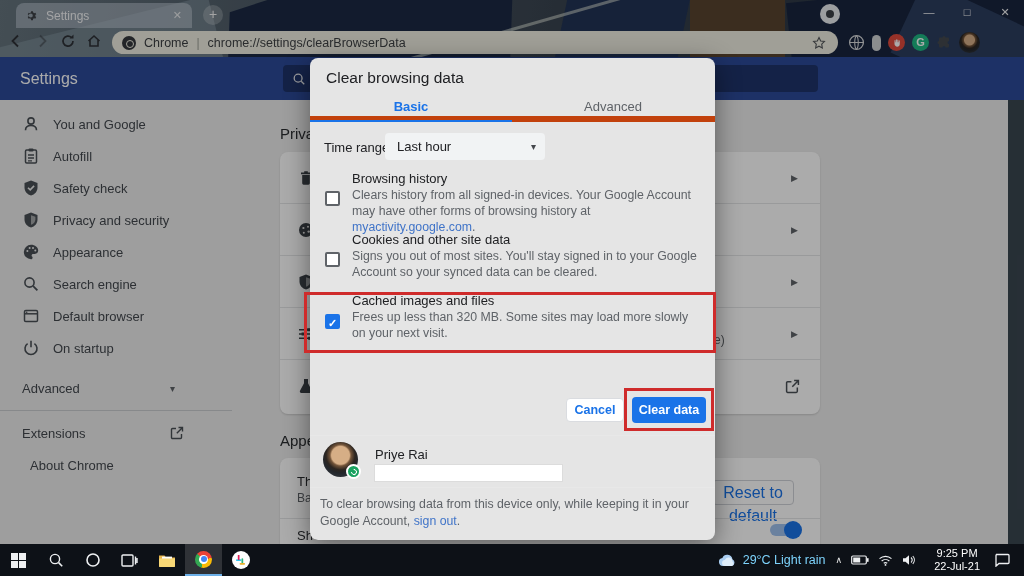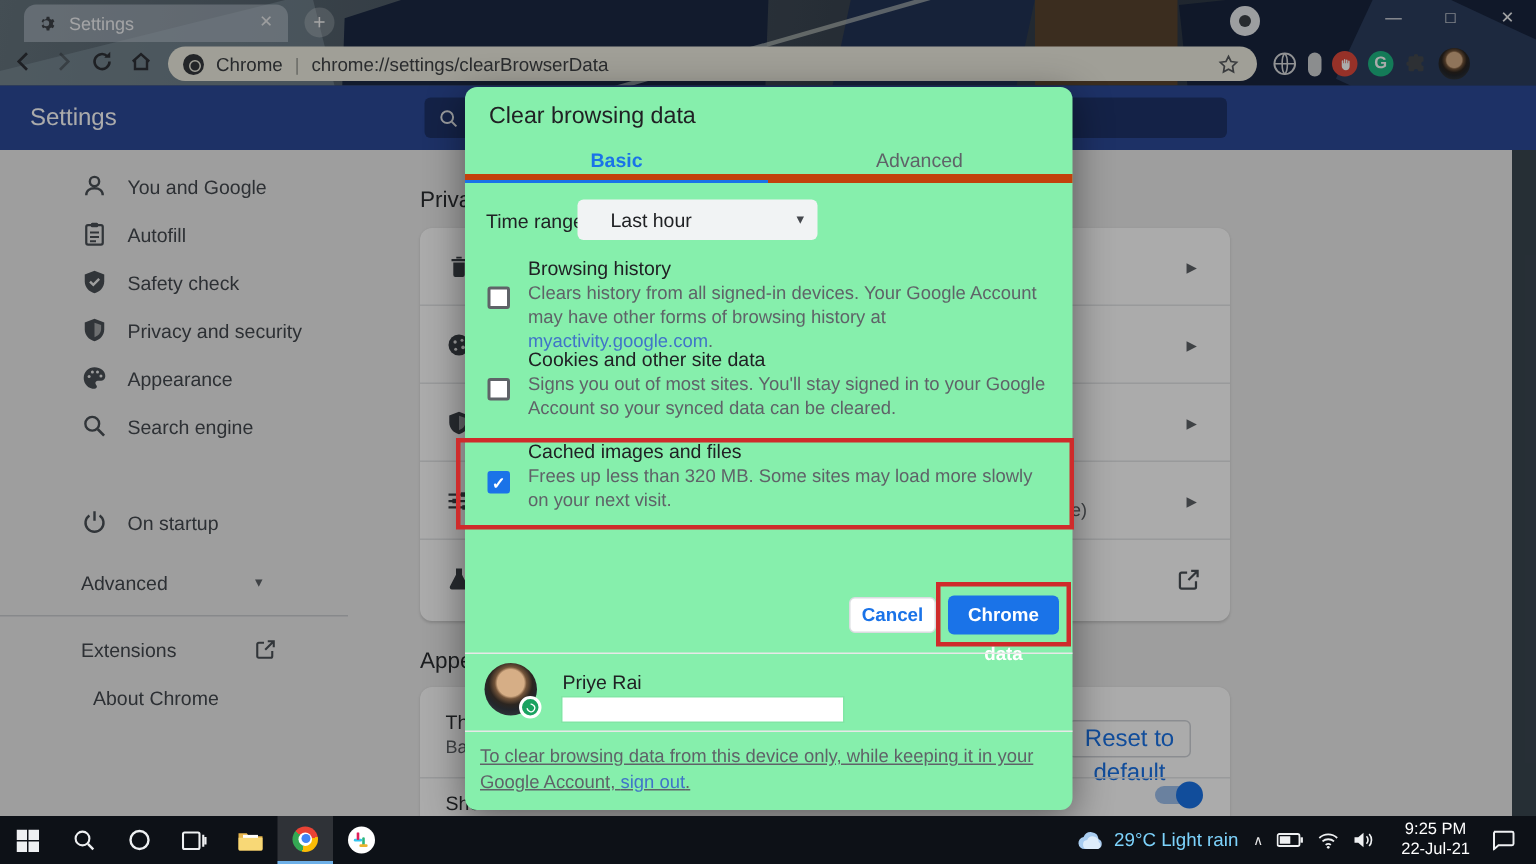--- a/index.html
+++ b/index.html
@@ -57,21 +57,21 @@
      background:radial-gradient(circle at 50% 38%, #d6ae86 0%, #d6ae86 30%, #74553a 36%, #2c2520 50%, #23262b 62%, #3d434b 100%); }
 
   
   .set-header { position:absolute; left:0; top:57px; width:1024px; height:43px; background:#2c4a99; }
   .set-title { position:absolute; left:20px; top:0; height:43px; line-height:43px; color:#fff; font-size:16px; }
   .set-search { position:absolute; left:283px; top:8px; width:535px; height:27px; border-radius:4px;
                 background:rgba(0,0,0,.30); display:flex; align-items:center; padding:0 9px; }
   .set-body { position:absolute; left:0; top:100px; width:1008px; height:444px; background:#ececec; overflow:hidden; }
 
   .sidebar { position:absolute; left:0; top:0; width:250px; height:444px; }
-  .nav-item { position:absolute; left:0; width:250px; height:32px; display:flex; align-items:center;padding-left:32px; }
+  .nav-item { position:absolute; left:0; width:250px; height:32px; display:flex; align-items:center; }
   .nav-item .nico { width:18px; margin-left:22px; flex:none; display:flex; }
   .nav-item .nlabel { margin-left:13px; font-size:13px; font-weight:500; color:#43484e; }
   .nav-caret { position:absolute; left:170px; color:#5f6368; font-size:10px; }
   .side-div { position:absolute; left:0; top:310px; width:232px; height:1px; background:#c9cccf; }
 
   .main-frag { position:absolute; color:#2b2e31; font-size:15px; }
   .card { position:absolute; background:#fff; border-radius:8px; box-shadow:0 1px 2px rgba(0,0,0,.15); }
   .pcard { left:280px; top:52px; width:540px; height:262px; }
   .prow { position:absolute; left:0; width:540px; height:52px; border-bottom:1px solid #e4e6e8; display:flex; align-items:center; }
   .prow:last-child { border-bottom:none; }
@@ -86,31 +86,31 @@
   .reset-btn { position:absolute; left:432px; top:22px; width:82px; height:25px; border:1px solid #d0d3d8; border-radius:4px;
                color:#1a73e8; font-size:16px; font-weight:500; text-align:center; line-height:23px; background:#fff; }
   .acard .adiv { position:absolute; left:0; top:60px; width:540px; height:1px; background:#e4e6e8; }
   .toggle { position:absolute; left:490px; top:66px; width:30px; height:12px; border-radius:6px; background:#9fc0ee; }
   .toggle .knob { position:absolute; right:-2px; top:-3px; width:18px; height:18px; border-radius:50%; background:#1a73e8; }
 
   
   .scrim { position:absolute; left:0; top:0; width:1024px; height:544px; background:rgba(0,0,0,.33); z-index:40; }
 
   
-  .dialog { position:absolute; left:310px; top:58px; width:405px; height:482px; background:#86efac; border-radius:8px;
+  .dialog { position:absolute; left:310px; top:58px; width:405px; height:482px; background:#e5e5e5; border-radius:8px;
             box-shadow:0 6px 26px rgba(0,0,0,.45); z-index:50; }
   .dlg-title { position:absolute; left:16px; top:11px; font-size:15.5px; color:#202124; }
   .dlg-tabs { position:absolute; left:0; top:37px; width:405px; height:27px; border-bottom:6px solid #c2410c; }
   .dlg-tab { position:absolute; top:0; width:202px; height:27px; text-align:center; font-size:13px; line-height:24px; }
   .dlg-tab.active { color:#1a73e8; font-weight:bold; }
   .dlg-tab.inactive { left:202px; color:#5f6368; }
   .dlg-underline { position:absolute; left:0; top:25px; width:202px; height:2px; background:#1a73e8; }
   .tr-label { position:absolute; left:14px; top:82px; font-size:13px; color:#202124; }
   .tr-select { position:absolute; left:75px; top:75px; width:160px; height:27px; background:#f1f3f4; border-radius:4px;
-               font-size:13px; color:#202124; line-height:27px; padding-left:22px; }
+               font-size:13px; color:#202124; line-height:27px; padding-left:12px; }
   .tr-caret { position:absolute; right:9px; top:0; color:#44474c; font-size:10px; }
   .cb { position:absolute; left:15px; width:15px; height:15px; border:2px solid #5f6368; border-radius:2px; background:#fff; }
   .cb.checked { background:#1a73e8; border-color:#1a73e8; color:#fff; font-size:11px; font-weight:bold; text-align:center; line-height:14px; }
   .row-label { position:absolute; left:42px; font-size:13px; color:#202124; }
   .row-desc { position:absolute; left:42px; width:350px; font-size:12.3px; line-height:16px; color:#5f6368; }
   a.inlink, .inlink { color:#4074c8; text-decoration:none; }
   .redbox { position:absolute; border:3px solid #cf2b2b; z-index:55; }
   .rb-cache { left:-6px; top:234px; width:412px; height:61px; }
   .rb-clear { left:314px; top:330px; width:90px; height:43px; }
   .btn-cancel { position:absolute; left:256px; top:340px; width:58px; height:24px; background:#fff; border:1px solid #dadce0;
@@ -120,21 +120,21 @@
   .dlg-div1 { position:absolute; left:0; top:377px; width:405px; height:1px; background:#e8e8e8; }
   .dlg-div2 { position:absolute; left:0; top:429px; width:405px; height:1px; background:#e8e8e8; }
   .avatar-lg { position:absolute; left:13px; top:384px; width:35px; height:35px; border-radius:50%;
      background:radial-gradient(circle at 50% 38%, #d6ae86 0%, #d6ae86 32%, #74553a 38%, #2c2520 52%, #23262b 64%, #3d434b 100%); }
   .sync-badge { position:absolute; left:36px; top:406px; width:15px; height:15px; border-radius:50%; background:#1aa260;
                 border:2px solid #fff; }
   .sync-badge::after { content:""; position:absolute; left:2.5px; top:2.5px; width:4px; height:4px; border:1.5px solid #fff;
                 border-radius:50%; border-left-color:transparent; transform:rotate(40deg); }
   .acct-name { position:absolute; left:65px; top:389px; font-size:13px; color:#202124; }
   .redact { position:absolute; left:65px; top:407px; width:187px; height:16px; background:#fff; box-shadow:0 0 0 1px rgba(0,0,0,.035); }
-  .dlg-footer { position:absolute; left:10px; top:438px; width:382px; font-size:12.3px; line-height:17px; color:#5f6368;text-decoration:underline; }
+  .dlg-footer { position:absolute; left:10px; top:438px; width:382px; font-size:12.3px; line-height:17px; color:#5f6368; }
 
   
   .taskbar { position:absolute; left:0; top:544px; width:1024px; height:32px; background:#0d1117; display:flex; align-items:center; }
   .tb-btn { width:37px; height:32px; display:flex; align-items:center; justify-content:center; flex:none; }
   .tb-chrome { background:rgba(255,255,255,.14); border-bottom:2px solid #6db0e8; }
   .chrome-logo { width:17px; height:17px; border-radius:50%; position:relative;
      background:conic-gradient(from -50deg, #ea4335 0deg 130deg, #fbbc05 130deg 245deg, #34a853 245deg 360deg); }
   .chrome-logo::before { content:""; position:absolute; left:4px; top:4px; width:9px; height:9px; border-radius:50%;
      background:#fff; }
   .chrome-logo::after { content:""; position:absolute; left:5.5px; top:5.5px; width:6px; height:6px; border-radius:50%;
@@ -289,20 +289,30 @@
         </div>
         <div class="nav-item" style="top:168px">
           <span class="nico">
               <svg width="18" height="18" viewBox="0 0 18 18">
                 <circle cx="7.5" cy="7.5" r="4.6" fill="none" stroke="#4a5056" stroke-width="1.6"></circle>
                 <path stroke="#4a5056" stroke-width="1.8" d="m11.2 11.2 4.2 4.2"></path>
               </svg>
             </span>
           <span class="nlabel">Search engine</span>
         </div>
+        <div class="nav-item" style="top:200px">
+          <span class="nico">
+              <svg width="18" height="18" viewBox="0 0 18 18">
+                <rect x="2.5" y="3.5" width="13" height="11" rx="1.3" fill="none" stroke="#4a5056" stroke-width="1.5"></rect>
+                <path stroke="#4a5056" stroke-width="1.5" d="M2.5 6.8h13"></path>
+                <circle cx="4.7" cy="5.2" r=".8" fill="#4a5056"></circle>
+              </svg>
+            </span>
+          <span class="nlabel">Default browser</span>
+        </div>
         <div class="nav-item" style="top:232px">
           <span class="nico">
               <svg width="18" height="18" viewBox="0 0 18 18">
                 <path fill="none" stroke="#4a5056" stroke-width="1.6" d="M5.6 4.6a6 6 0 1 0 6.8 0"></path>
                 <path stroke="#4a5056" stroke-width="1.6" d="M9 1.8v6.4"></path>
               </svg>
             </span>
           <span class="nlabel">On startup</span>
         </div>
         <div class="nav-item" style="top:272px">
@@ -419,21 +429,21 @@
       <div class="cb" style="top:194px"></div>
       <div class="row-label" style="top:174px">Cookies and other site data</div>
       <div class="row-desc" style="top:190px">Signs you out of most sites. You'll stay signed in to your Google Account so your synced data can be cleared.</div>
 
       <div class="cb checked" style="top:256px">✓</div>
       <div class="row-label" style="top:235px">Cached images and files</div>
       <div class="row-desc" style="top:251px">Frees up less than 320 MB. Some sites may load more slowly on your next visit.</div>
       <div class="redbox rb-cache"></div>
 
       <div class="btn-cancel">Cancel</div>
-      <div class="btn-clear">Chrome data</div>
+      <div class="btn-clear">Clear data</div>
       <div class="redbox rb-clear"></div>
 
       <div class="dlg-div1"></div>
       <div class="avatar-lg"></div>
       <div class="sync-badge"></div>
       <div class="acct-name">Priye Rai</div>
       <div class="redact"></div>
       <div class="dlg-div2"></div>
       <div class="dlg-footer"><span>To clear browsing data from this device only, while keeping it in your Google Account, </span><span class="inlink">sign out</span><span>.</span></div>
     </div>

